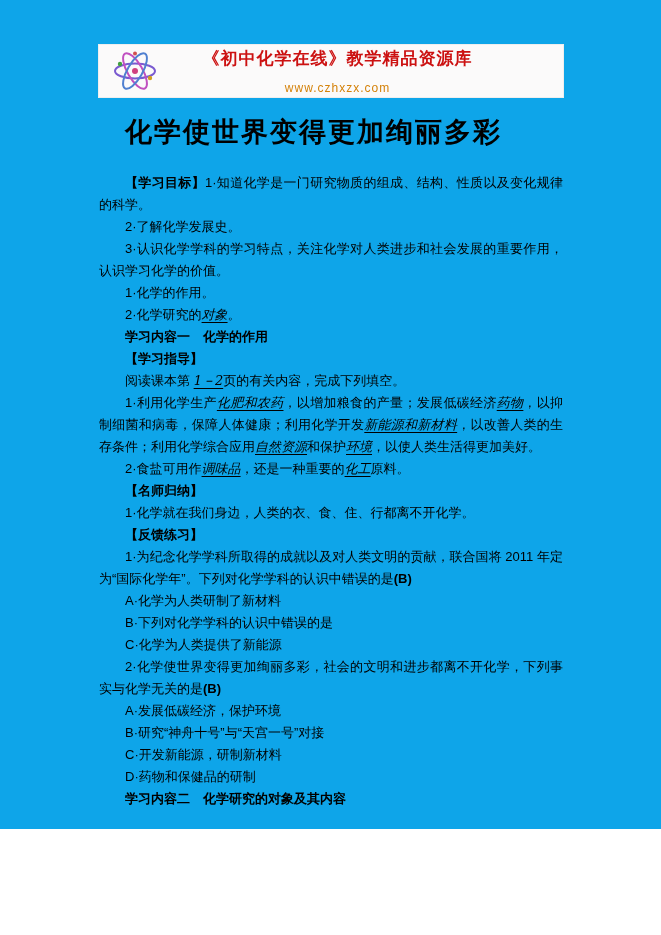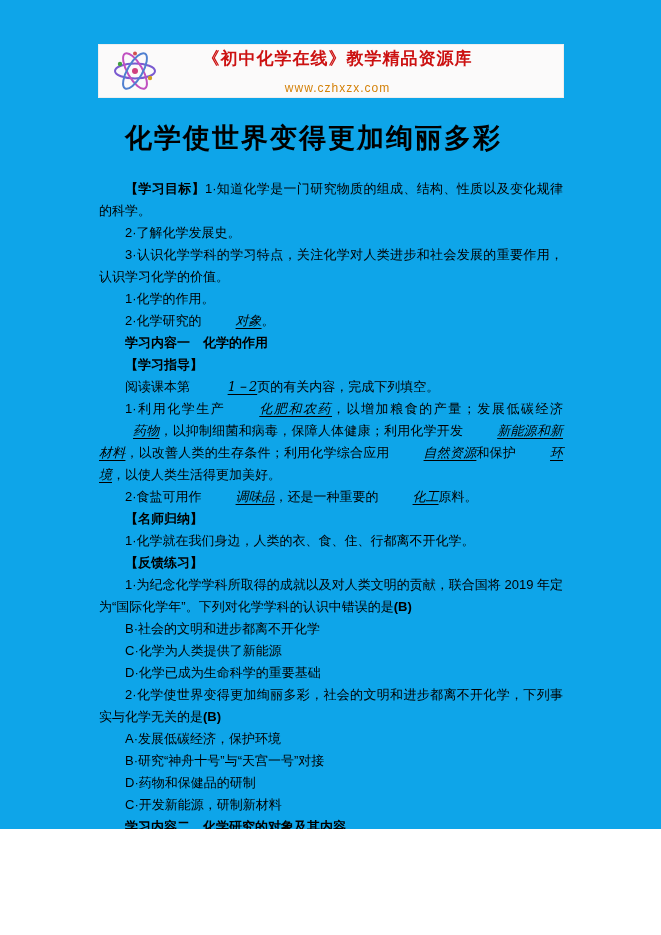--- a/index.html
+++ b/index.html
@@ -23,40 +23,39 @@
   .logo { flex:0 0 auto; display:flex; align-items:center; }
   .logo svg { width:48px; height:42px; }
   .header-text { flex:1; text-align:center; padding-right:34px; }
   .header-title {
     color:#cc1111; font-weight:bold; font-size:17px; letter-spacing:1px;
     font-family:"Liberation Serif", serif;
   }
   .header-url { color:#d4820a; font-size:12px; margin-top:11px; letter-spacing:1px; }
 
   .doc-title {
-    margin:22px 0 22px 125px;
+    margin:16px 0 22px 125px;
     font-size:27px; font-weight:bold;
     font-family:"Liberation Serif", serif;
     letter-spacing:2px;
   }
 
   .doc-body {
     width:464px;
     margin-left:99px;
     font-size:13px;
     line-height:22px;
     text-align:justify;
   }
   .para { text-indent:2em; }
   .blank {
     text-decoration:underline;
     text-underline-offset:3px;
     font-family:"DejaVu Serif", serif;
     font-style:italic;
-    margin-left:34px;
   }
   .bold { font-weight:bold; }
 </style>
 </head>
 <body>
 
 <div class="page">
 
   <div class="header">
     <span class="logo">
@@ -87,25 +86,25 @@
       <p class="para"><span>1·化学的作用。</span></p>
       <p class="para"><span>2·化学研究的</span><span class="blank">对象</span><span>。</span></p>
       <p class="para"><span class="bold">学习内容一　化学的作用</span></p>
       <p class="para"><span class="bold">【学习指导】</span></p>
       <p class="para"><span>阅读课本第 </span><span class="blank">1－2</span><span>页的有关内容，完成下列填空。</span></p>
       <p class="para"><span>1·利用化学生产</span><span class="blank">化肥和农药</span><span>，以增加粮食的产量；发展低碳经济</span><span class="blank">药物</span><span>，以抑制细菌和病毒，保障人体健康；利用化学开发</span><span class="blank">新能源和新材料</span><span>，以改善人类的生存条件；利用化学综合应用</span><span class="blank">自然资源</span><span>和保护</span><span class="blank">环境</span><span>，以使人类生活得更加美好。</span></p>
       <p class="para"><span>2·食盐可用作</span><span class="blank">调味品</span><span>，还是一种重要的</span><span class="blank">化工</span><span>原料。</span></p>
       <p class="para"><span class="bold">【名师归纳】</span></p>
       <p class="para"><span>1·化学就在我们身边，人类的衣、食、住、行都离不开化学。</span></p>
       <p class="para"><span class="bold">【反馈练习】</span></p>
-      <p class="para"><span>1·为纪念化学学科所取得的成就以及对人类文明的贡献，联合国将 2019 年定为“国际化学年”。下列对化学学科的认识中错误的是</span><span class="bold">(B)</span></p>
-      <p class="para"><span>B·社会的文明和进步都离不开化学</span></p>
+      <p class="para"><span>1·为纪念化学学科所取得的成就以及对人类文明的贡献，联合国将 2011 年定为“国际化学年”。下列对化学学科的认识中错误的是</span><span class="bold">(B)</span></p>
+      <p class="para"><span>A·化学为人类研制了新材料</span></p>
+      <p class="para"><span>B·下列对化学学科的认识中错误的是</span></p>
       <p class="para"><span>C·化学为人类提供了新能源</span></p>
-      <p class="para"><span>D·化学已成为生命科学的重要基础</span></p>
       <p class="para"><span>2·化学使世界变得更加绚丽多彩，社会的文明和进步都离不开化学，下列事实与化学无关的是</span><span class="bold">(B)</span></p>
       <p class="para"><span>A·发展低碳经济，保护环境</span></p>
       <p class="para"><span>B·研究“神舟十号”与“天宫一号”对接</span></p>
+      <p class="para"><span>C·开发新能源，研制新材料</span></p>
       <p class="para"><span>D·药物和保健品的研制</span></p>
-      <p class="para"><span>C·开发新能源，研制新材料</span></p>
       <p class="para"><span class="bold">学习内容二　化学研究的对象及其内容</span></p>
     </div>
 
 </div>
 
 </body></html>

